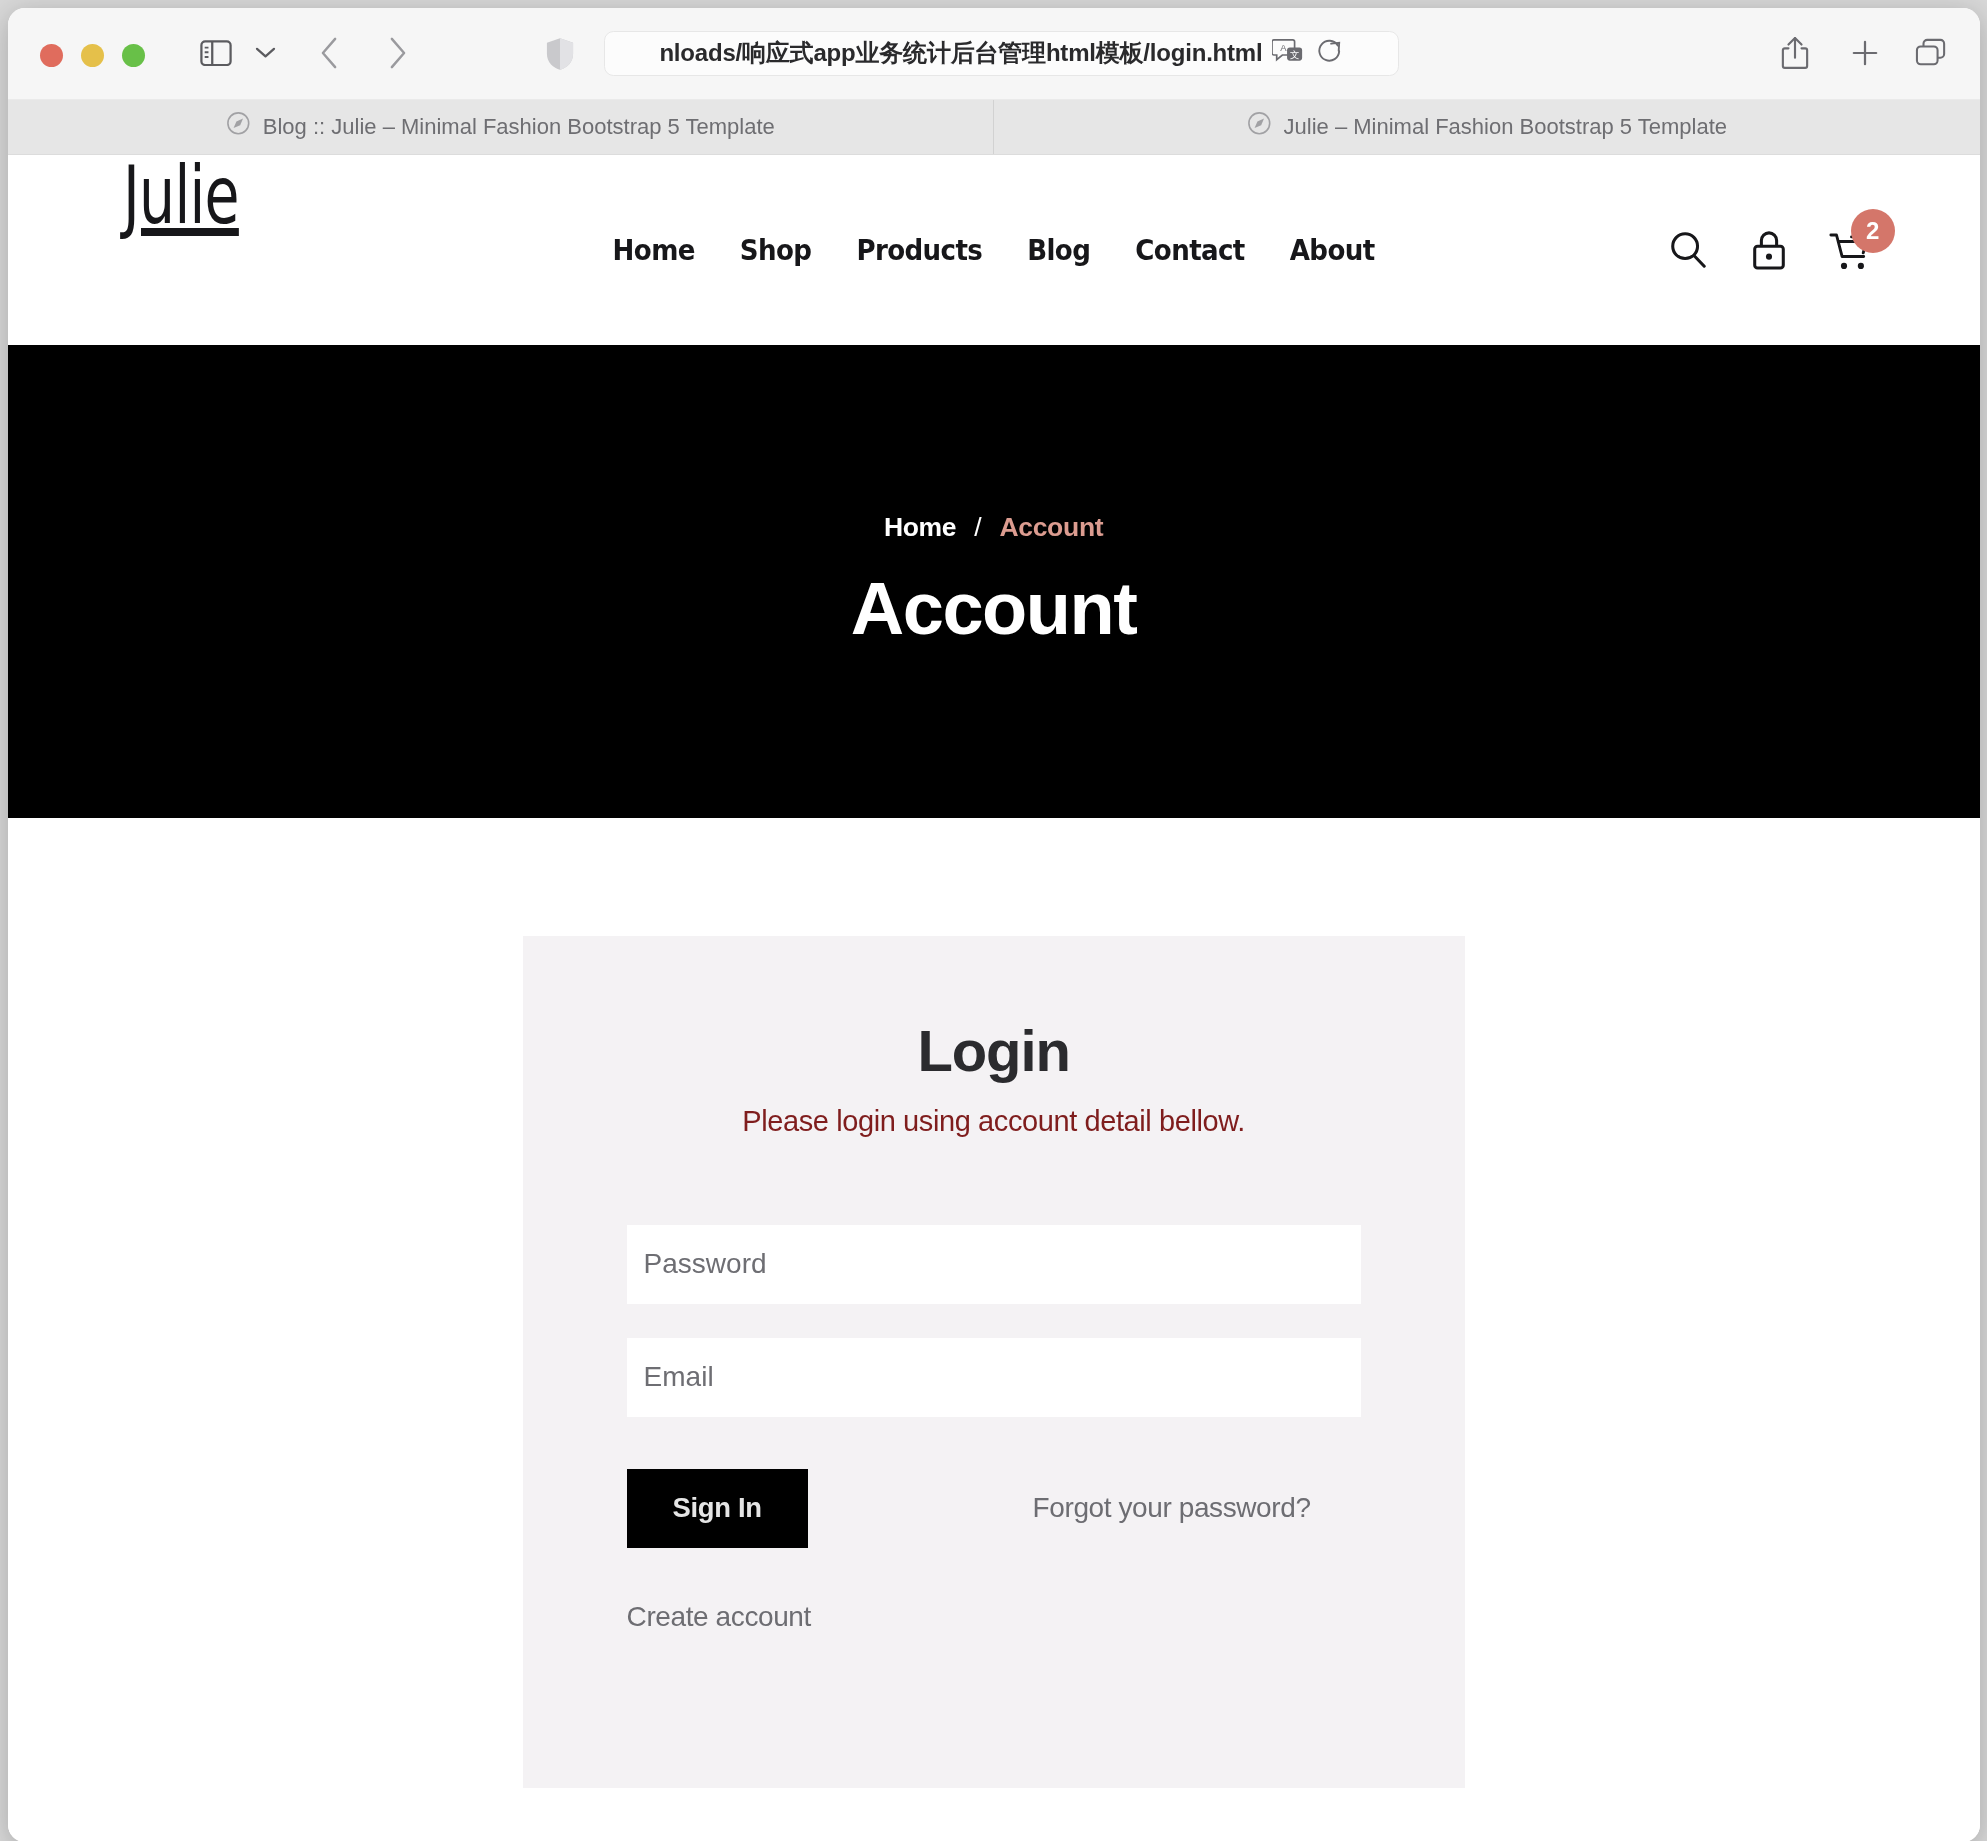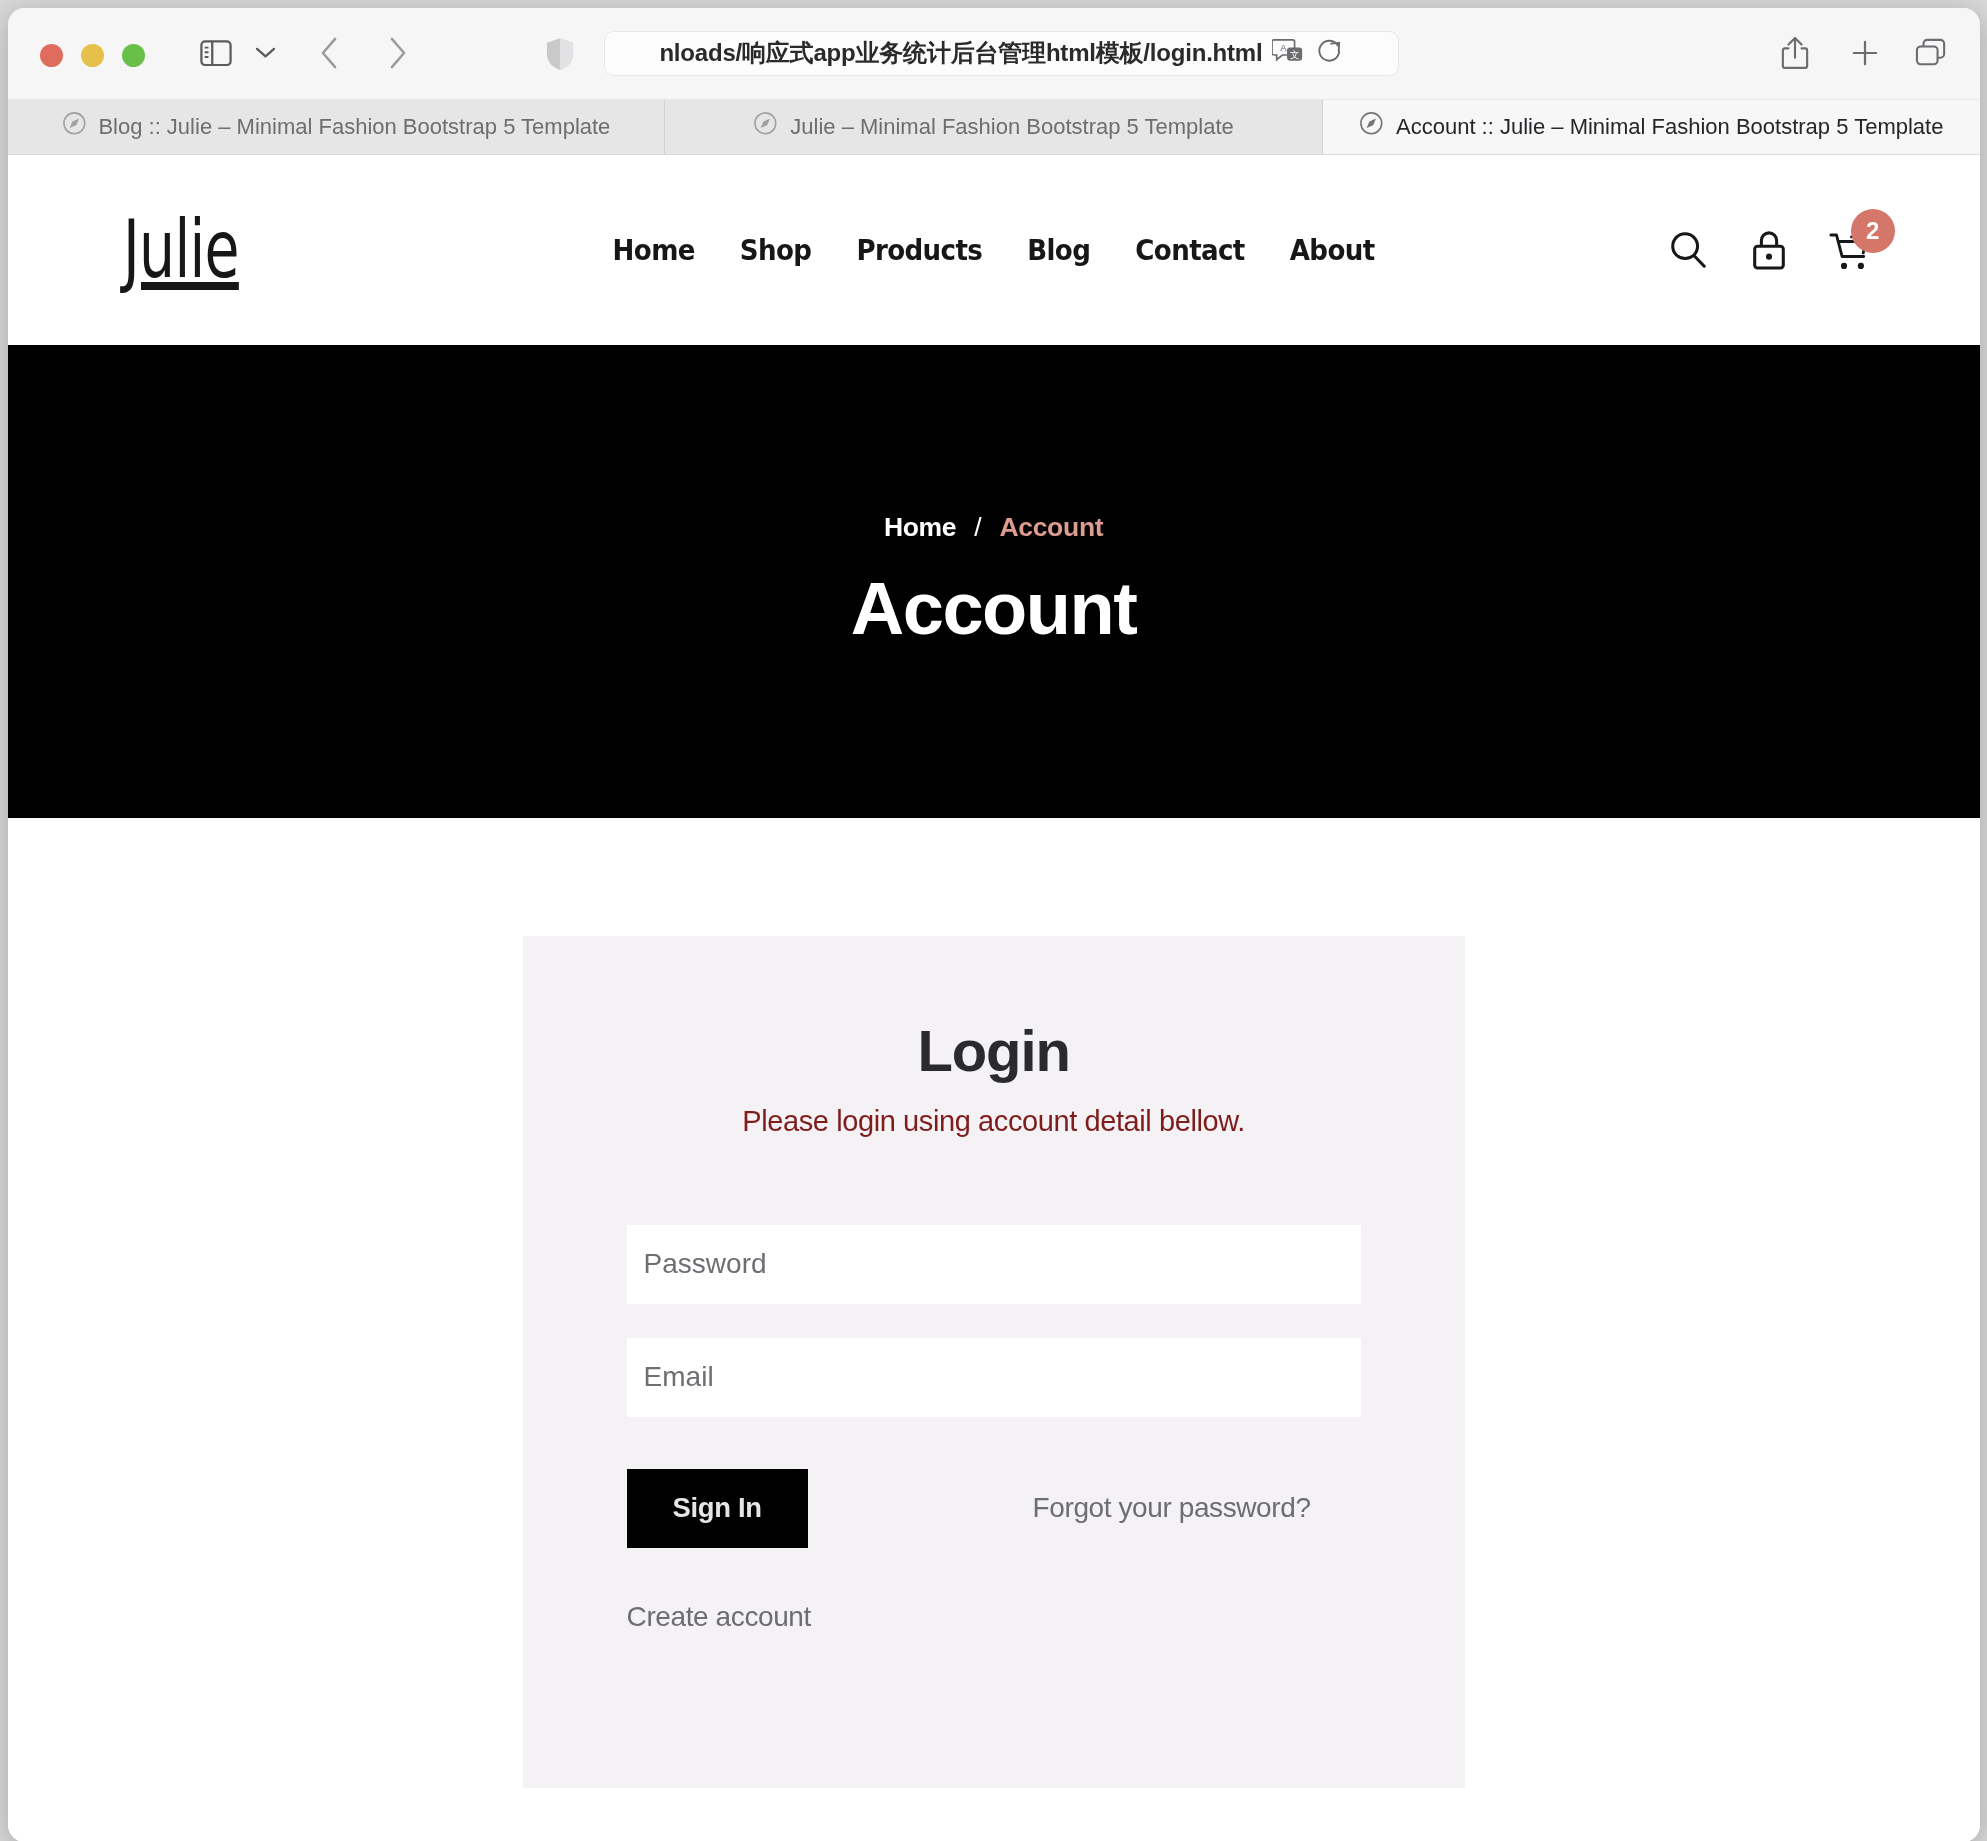--- a/index.html
+++ b/index.html
@@ -97,21 +97,21 @@
   .tab-label { white-space: nowrap; overflow: hidden; text-overflow: ellipsis; }
   .compass { flex: none; opacity: .62; }
   .tab.active .compass { opacity: .8; }
 
   
   .page { background: #ffffff; height: 1687px; overflow: hidden; position: relative; }
 
   .site-header {
     height: 190px;
     background: #fff;
-    display: flex; align-items: center;
+    display: flex; align-items: flex-start;
     padding: 0 115px 0 115px;
     position: relative;
   }
   .logo {
     font-family: "DejaVu Sans Condensed", "Liberation Sans Narrow", "Liberation Sans", sans-serif;
     font-size: 81px;
     font-weight: 400;
     color: #17171a;
     letter-spacing: -0.9px;
     transform: scaleX(0.78);
@@ -347,29 +347,20 @@
       <span class="tab-label">Blog :: Julie – Minimal Fashion Bootstrap 5 Template</span>
     </div>
     <div class="tab">
       <span class="compass">
         <svg width="24.6" height="24.6" viewBox="0 0 26 26" fill="none" stroke="#78787d" stroke-width="1.7">
           <circle cx="13" cy="13" r="11"></circle>
           <polygon points="18,8 11,11 8,18 15,15" fill="#78787d" stroke="none"></polygon>
         </svg>
       </span>
       <span class="tab-label">Julie – Minimal Fashion Bootstrap 5 Template</span>
-    </div>
-    <div class="tab active">
-      <span class="compass">
-        <svg width="24.6" height="24.6" viewBox="0 0 26 26" fill="none" stroke="#55555a" stroke-width="1.7">
-          <circle cx="13" cy="13" r="11"></circle>
-          <polygon points="18,8 11,11 8,18 15,15" fill="#55555a" stroke="none"></polygon>
-        </svg>
-      </span>
-      <span class="tab-label">Account :: Julie – Minimal Fashion Bootstrap 5 Template</span>
     </div>
   </div>
 
   <div class="page">
 
     <div class="site-header">
       <a class="logo" href="#">Julie</a>
 
       <nav class="mainnav">
         <a href="#">Home</a>

